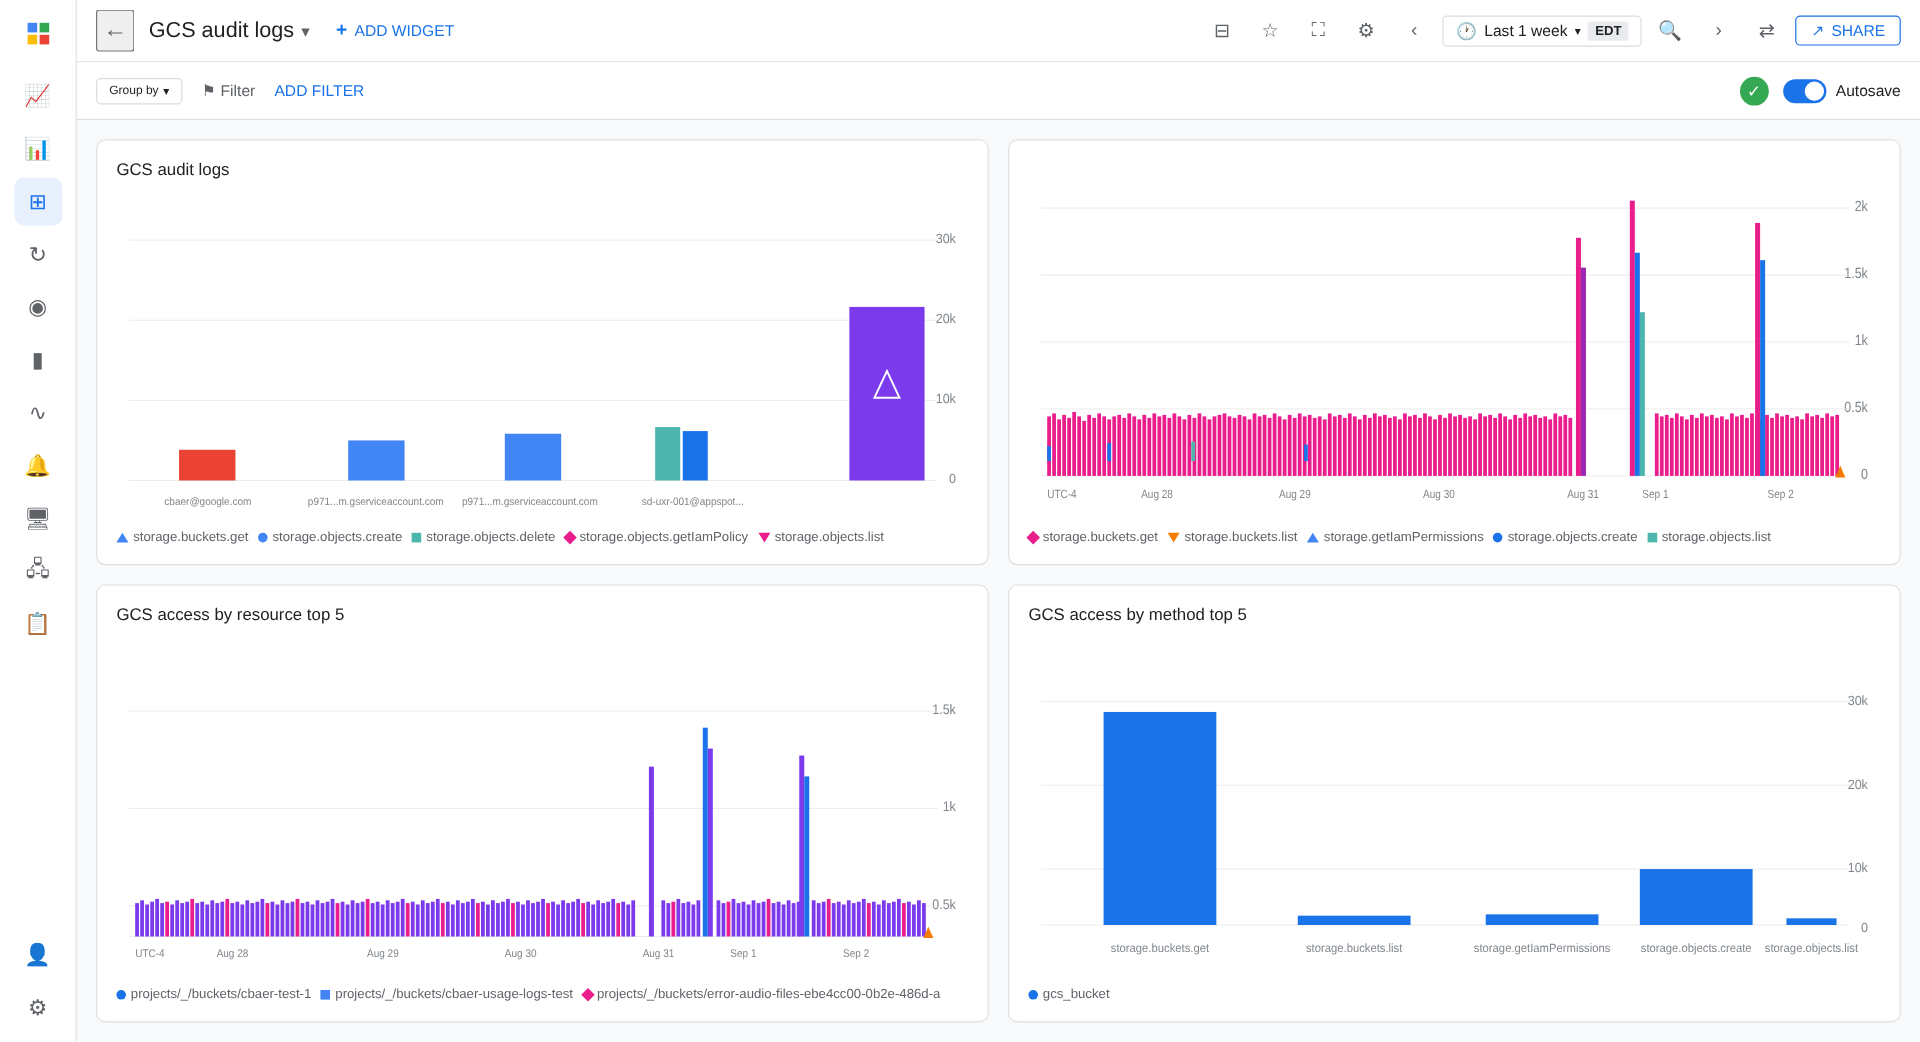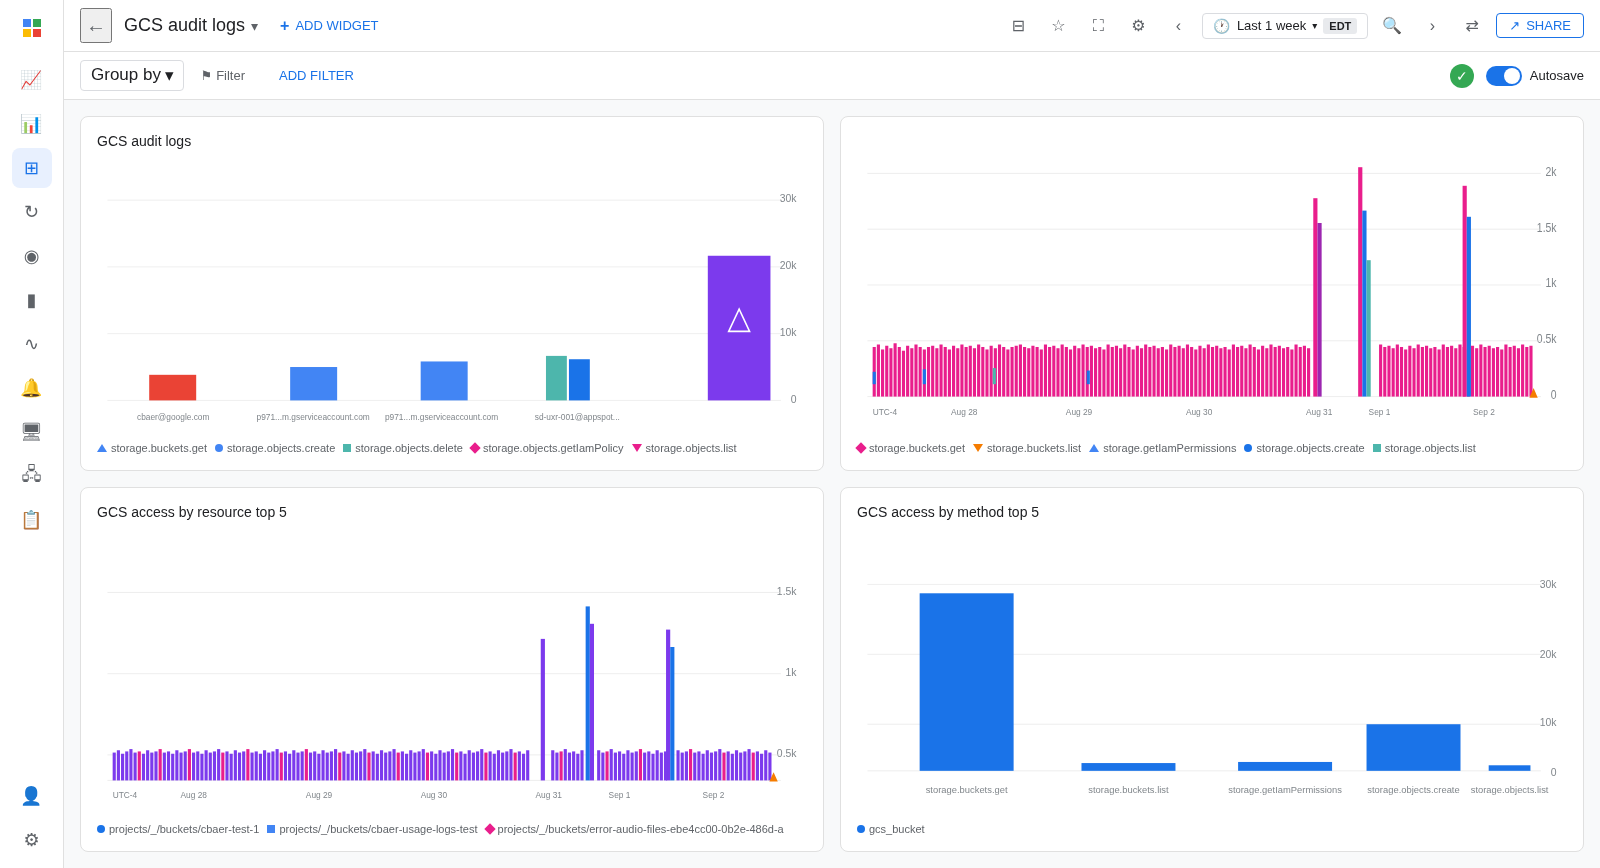--- a/index.html
+++ b/index.html
@@ -20,23 +20,23 @@
     .topbar-add-widget { display: flex; align-items: center; gap: 6px; color: #1a73e8; font-size: 13px; font-weight: 500; cursor: pointer; padding: 6px 10px; border-radius: 4px; }
     .topbar-spacer { flex: 1; }
     .topbar-actions { display: flex; align-items: center; gap: 8px; }
     .topbar-icon-btn { width: 32px; height: 32px; display: flex; align-items: center; justify-content: center; border-radius: 4px; cursor: pointer; color: #5f6368; font-size: 16px; border: none; background: none; }
     .time-range-btn { display: flex; align-items: center; gap: 6px; border: 1px solid #dadce0; border-radius: 4px; padding: 4px 10px; cursor: pointer; font-size: 13px; color: #202124; background: #fff; }
     .time-range-btn .edt-badge { background: #e8eaed; padding: 2px 6px; border-radius: 3px; font-size: 11px; font-weight: 700; }
     .share-btn { display: flex; align-items: center; gap: 6px; border: 1px solid #1a73e8; color: #1a73e8; border-radius: 4px; padding: 4px 12px; cursor: pointer; font-size: 13px; font-weight: 500; background: #fff; }
 
     
     .toolbar { height: 48px; background: #fff; border-bottom: 1px solid #e0e0e0; display: flex; align-items: center; padding: 0 16px; gap: 16px; flex-shrink: 0; }
-    .group-by-btn { display: flex; gap: 4px; border: 1px solid #dadce0; border-radius: 4px; padding: 4px 10px; cursor: pointer; font-size: 17px; background: #fff; }
+    .group-by-btn { display: flex; gap: 4px; border: 1px solid #dadce0; border-radius: 4px; padding: 4px 10px; cursor: pointer; font-size: 10px; background: #fff; }
     .filter-btn { display: flex; align-items: center; gap: 4px; color: #5f6368; cursor: pointer; font-size: 13px; }
-    .add-filter-btn { color: #1a73e8; cursor: pointer; font-size: 13px; font-weight: 500; margin-left: 18px; }
+    .add-filter-btn { color: #1a73e8; cursor: pointer; font-size: 13px; font-weight: 500; }
     .toolbar-right { margin-left: auto; display: flex; align-items: center; gap: 12px; }
     .autosave-toggle { display: flex; align-items: center; gap: 8px; font-size: 13px; }
     .toggle-track { width: 36px; height: 20px; background: #1a73e8; border-radius: 10px; position: relative; cursor: pointer; }
     .toggle-thumb { width: 16px; height: 16px; background: #fff; border-radius: 50%; position: absolute; top: 2px; right: 2px; }
     .green-check { width: 24px; height: 24px; background: #34a853; border-radius: 50%; display: flex; align-items: center; justify-content: center; color: #fff; font-size: 14px; }
 
     
     .dashboard { flex: 1; overflow-y: auto; padding: 16px; display: grid; grid-template-columns: 1fr 1fr; grid-template-rows: auto auto; gap: 16px; }
     .chart-card { background: #fff; border: 1px solid #e0e0e0; border-radius: 8px; padding: 16px; display: flex; flex-direction: column; min-height: 320px; }
     .chart-title { font-size: 14px; font-weight: 500; color: #202124; margin-bottom: 12px; }

